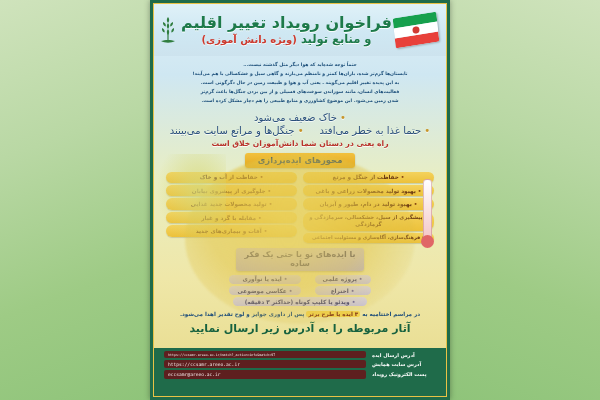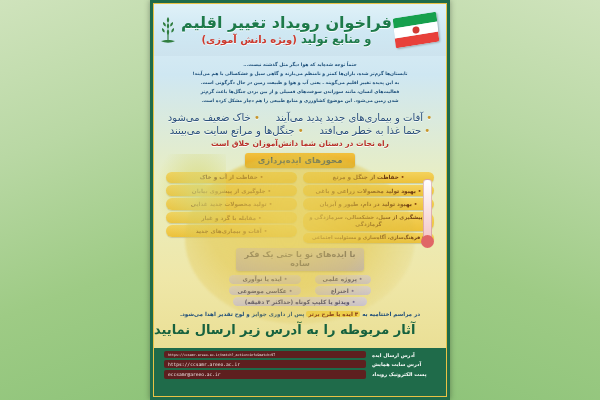--- a/index.html
+++ b/index.html
@@ -151,21 +151,21 @@
     margin:4px 10px 0 10px;line-height:1.6;
   }
   .award .hl{background:#f2d24e;color:#7a2a12;padding:0 2px;border-radius:2px;}
 
   
   .deadline{
     text-align:center;color:#17623f;font-weight:bold;font-size:10.5px;
     margin-top:7px;text-shadow:0 1px 0 rgba(255,255,255,.8);
   }
   .sendnote{
-    text-align:left;color:#17623f;font-weight:bold;font-size:13px;
+    text-align:center;color:#17623f;font-weight:bold;font-size:11px;
     margin-top:3px;
   }
 
   
   .footer{
     position:absolute;left:0;right:0;bottom:0;height:48px;
     background:#1f6b4a;padding:3px 10px 0 10px;box-sizing:border-box;
   }
   .frow{display:flex;align-items:center;gap:6px;margin-bottom:2px;}
   .flabel{
@@ -238,28 +238,27 @@
       <div class="intro">
         <p>حتماً توجه شده‌اید که هوا دیگر مثل گذشته نیست...</p>
         <p>تابستان‌ها گرم‌تر شده، باران‌ها کمتر و نامنظم می‌بارند و گاهی سیل و خشکسالی با هم می‌آیند!</p>
         <p>به این پدیده تغییر اقلیم می‌گویند  ـ  یعنی آب و هوا و طبیعت زمین در حال دگرگونی است.</p>
         <p>فعالیت‌های انسان، مانند سوزاندن سوخت‌های فسیلی و از بین بردن جنگل‌ها باعث گرم‌تر</p>
         <p>شدن زمین می‌شود. این موضوع کشاورزی و منابع طبیعی را هم دچار مشکل کرده است.</p>
       </div>
 
       <div class="impacts">
         <div class="imp-row">
-          <span class="imp">آفات و بیماری‌های جدید پدید می‌آیند</span>
           <span class="imp">خاک ضعیف می‌شود</span>
         </div>
         <div class="imp-row">
           <span class="imp">حتما غذا به خطر می‌افتد</span>
           <span class="imp">جنگل‌ها و مراتع سایت می‌بینند</span>
         </div>
-        <div class="imp-solo">راه نجات در دستان شما دانش‌آموزان خلاق است</div>
+        <div class="imp-solo">راه یعنی در دستان شما دانش‌آموزان خلاق است</div>
       </div>
 
       <div class="pill">محورهای ایده‌پردازی</div>
       <div class="axes">
         <div class="col">
           <div class="chip">حفاظت از جنگل و مرتع</div>
           <div class="chip">بهبود تولید محصولات زراعی و باغی</div>
           <div class="chip">بهبود تولید در دام، طیور و آبزیان</div>
           <div class="chip two">پیشگیری از سیل، خشکسالی، سرمازدگی و گرمازدگی</div>
           <div class="chip tiny">فرهنگ‌سازی، آگاه‌سازی و مسئولیت اجتماعی</div>

